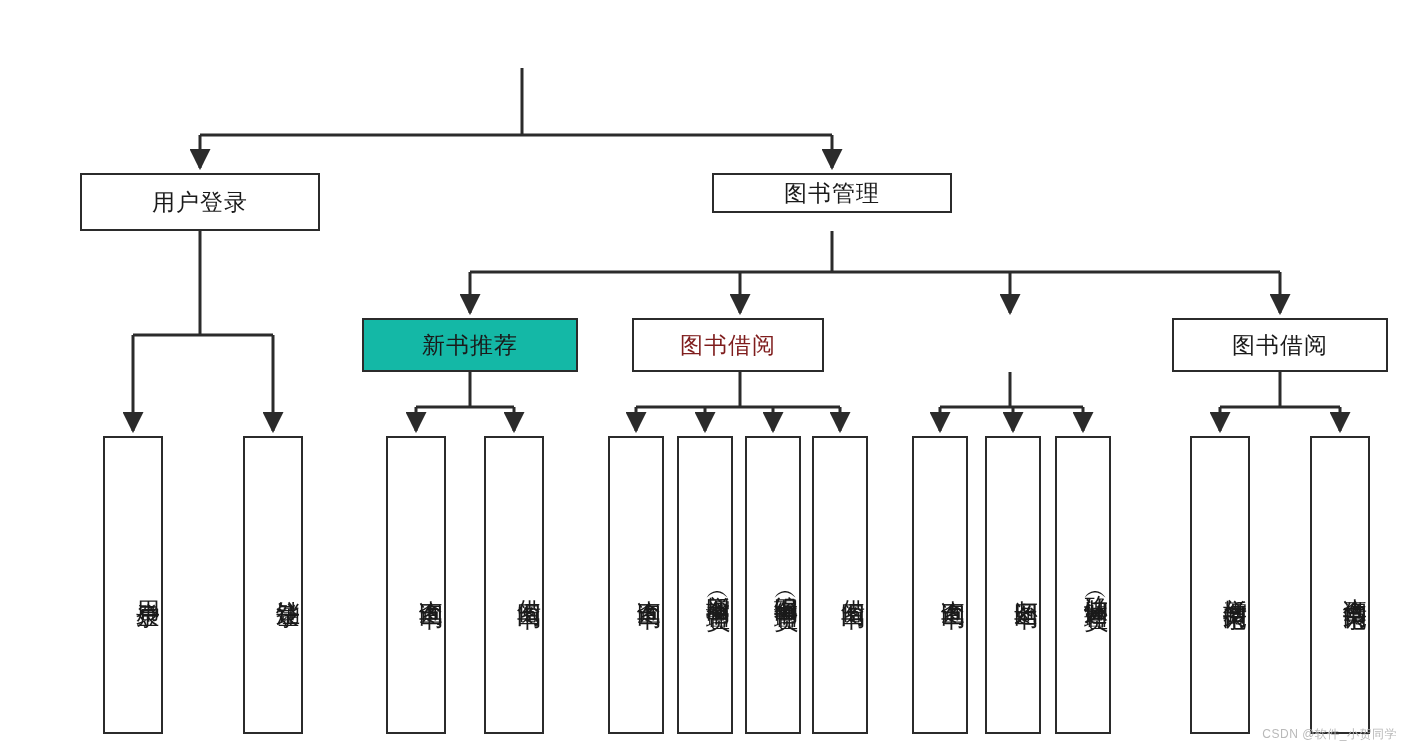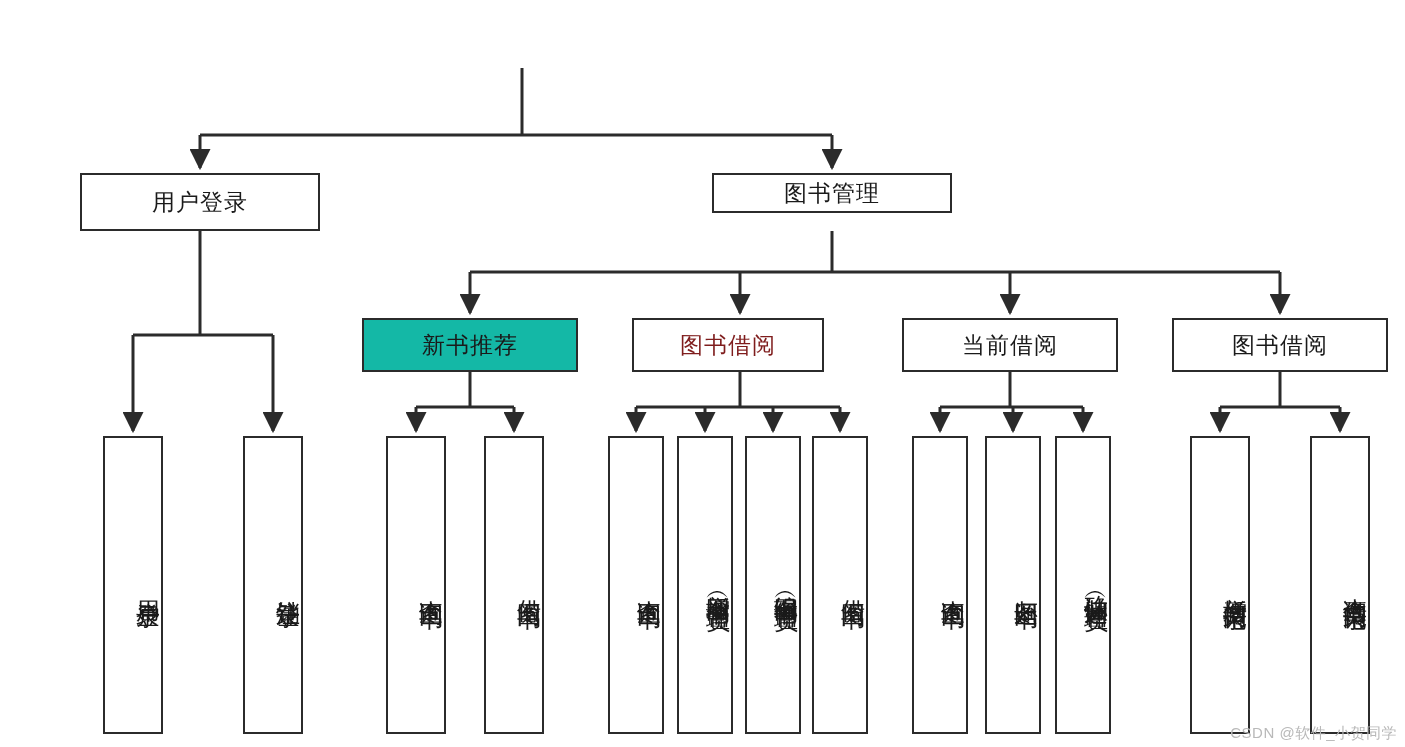--- a/index.html
+++ b/index.html
@@ -54,21 +54,21 @@
   }
   .node-v .vlabel {
     writing-mode: vertical-rl;
     text-orientation: upright;
     display: block;
   }
   #watermark {
     position: absolute;
     right: 8px;
     bottom: 4px;
-    font-size: 15px;
+    font-size: 12px;
     color: #b9b9b9;
     letter-spacing: 0.5px;
     white-space: nowrap;
     pointer-events: none;
   }
 </style>
 </head>
 <body>
 
 <div id="diagram-root" style="background: rgb(255, 255, 255);">
@@ -130,23 +130,20 @@
   <div class="node node-h" style="left: 712px; top: 173px; width: 240px; height: 40px; background: rgb(255, 255, 255); border-color: rgb(43, 43, 43); color: rgb(26, 26, 26);">
     <span>图书管理</span>
   </div>
 
   <div class="node node-h" style="left: 362px; top: 318px; width: 216px; height: 54px; background: #14b8a6; border-color: rgb(43, 43, 43); color: rgb(26, 26, 26);">
     <span>新书推荐</span>
   </div>
   <div class="node node-h" style="left: 632px; top: 318px; width: 192px; height: 54px; background: rgb(255, 255, 255); border-color: rgb(43, 43, 43); color: #7f1d1d;">
     <span>图书借阅</span>
   </div>
-  <div class="node node-h" style="left: 902px; top: 318px; width: 216px; height: 54px; background: rgb(255, 255, 255); border-color: rgb(43, 43, 43); color: rgb(26, 26, 26);">
-    <span>当前借阅</span>
-  </div>
   <div class="node node-h" style="left: 1172px; top: 318px; width: 216px; height: 54px; background: rgb(255, 255, 255); border-color: rgb(43, 43, 43); color: rgb(26, 26, 26);">
     <span>图书借阅</span>
   </div>
 
   <div class="node node-v" style="left: 103px; top: 436px; width: 60px; height: 298px; background: rgb(255, 255, 255); border-color: rgb(43, 43, 43); color: rgb(26, 26, 26);">
     <span class="vlabel">用户登录</span>
   </div>
   <div class="node node-v" style="left: 243px; top: 436px; width: 60px; height: 298px; background: rgb(255, 255, 255); border-color: rgb(43, 43, 43); color: rgb(26, 26, 26);">
     <span class="vlabel">注销登录</span>
   </div>

